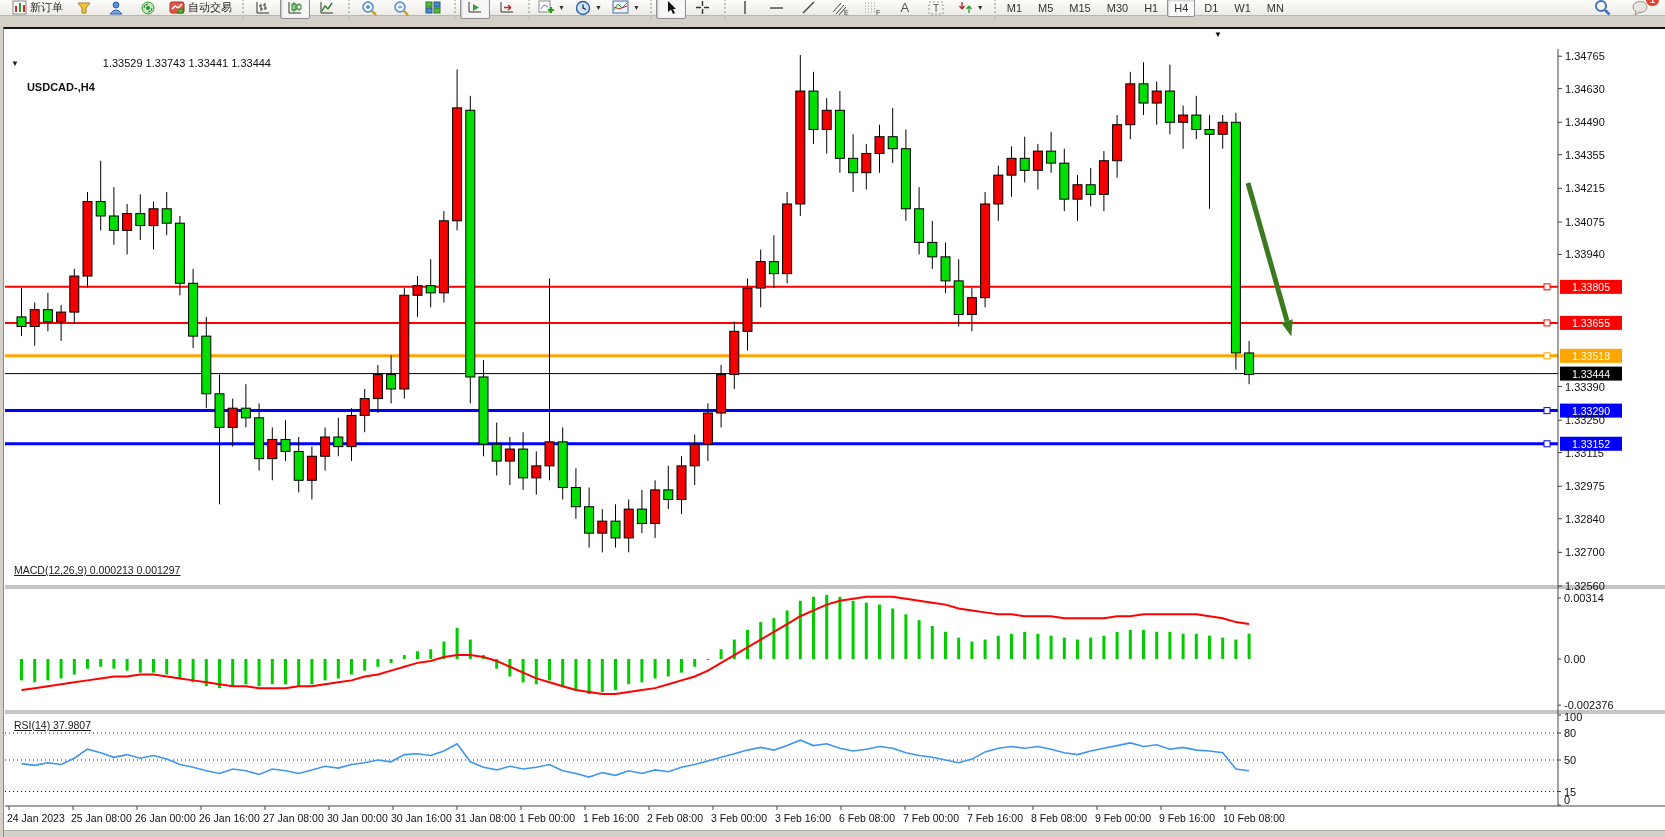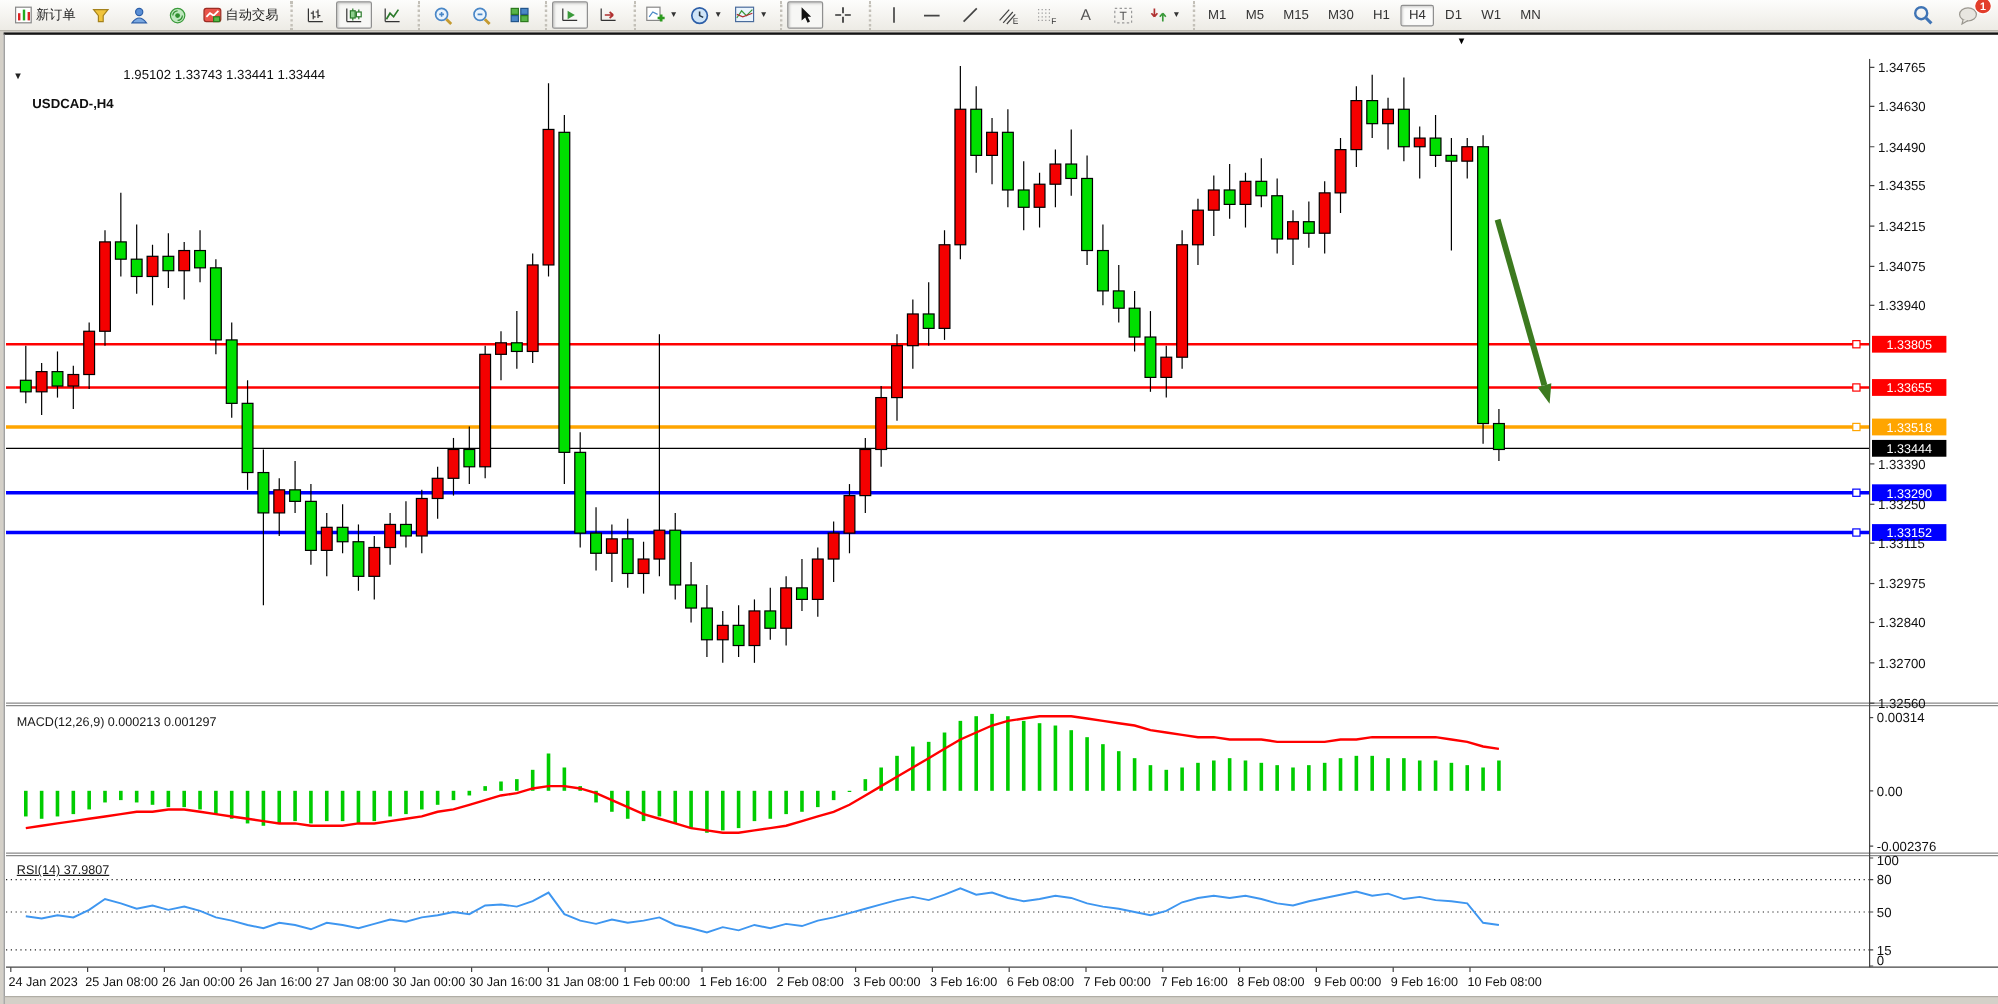--- a/index.html
+++ b/index.html
@@ -1,19 +1,19 @@
 <!DOCTYPE html>
 <html><head>
 <meta charset="utf-8">
 <style>
   html,body{margin:0;padding:0}
   body{width:1665px;height:837px;position:relative;overflow:hidden;
        background:#d4d0c8;font-family:"Liberation Sans",sans-serif;}
   
-  .toolbar{position:absolute;top:0;left:0;width:1665px;height:26px;
+  .toolbar{position:absolute;top:0;left:0;width:1665px;height:16px;
     background:linear-gradient(#fdfdfc,#edebe5);border-bottom:1px solid #b9b6ad;
     display:flex;align-items:center;padding:0 4px;box-sizing:border-box;z-index:5;}
   .tb-group{display:flex;align-items:center;height:24px;padding:0 4px;gap:2px;
     border-left:2px dotted #c3c0b8;margin-left:2px;}
   .tb-group:first-child{border-left:none;margin-left:0;}
   .tb-btn{display:flex;align-items:center;justify-content:center;min-width:22px;height:21px;
     border:1px solid transparent;border-radius:2px;font-size:11px;color:#1c1c1c;padding:0 3px;gap:3px;cursor:default;}
   .tb-btn.pressed{background:#f7f7f5;border:1px solid #8f8f8f;box-shadow:inset 1px 1px 2px rgba(0,0,0,.22);}
   .caret{font-size:7px;color:#333;margin-left:1px;}
   .tf-btn{font-size:11px;color:#333;padding:2px 6px;border:1px solid transparent;border-radius:2px;}
@@ -22,21 +22,21 @@
   .glyph{font-size:12px;line-height:1;}
   .badge{position:absolute;top:-4px;right:-6px;background:#e23e2b;color:#fff;border-radius:8px;
     font-size:9px;font-weight:bold;padding:1px 4px;border:1px solid #fff;}
   
   .chart-window{position:absolute;top:27px;left:3px;width:1662px;height:810px;background:#fff;
     border-top:2px solid #141414;border-left:1px solid #8a8a8a;box-sizing:border-box;}
   .title-row{position:absolute;top:4px;left:7px;font-size:11px;color:#101010;
     display:flex;gap:8px;align-items:center;z-index:3;background:#fff;}
   .title-caret{font-size:8px;color:#222;}
   .ind-label{position:absolute;left:10px;font-size:10.5px;color:#1a1a1a;z-index:3;}
-  .macd-label{top:567px;}
+  .macd-label{top:535px;text-decoration:underline;}
   .rsi-label{top:690px;text-decoration:underline;}
   .splitter-caret{position:absolute;left:1210px;top:1px;font-size:8px;color:#000;}
   #chart-svg{position:absolute;left:1px;top:20px;}
   .bottom-strip{position:absolute;bottom:0;left:0;right:0;height:6px;background:#d4d0c8;border-top:1px solid #b0ada5;}
 </style>
 </head>
 <body>
 
 <div class="toolbar">
   <div class="tb-group">
@@ -252,21 +252,21 @@
         </svg>
       <span class="badge">1</span>
     </div>
   </div>
 </div>
 
 <div class="chart-window">
   <div class="title-row">
     <span class="title-caret">▼</span>
     <span style="font-weight:bold;margin-top:48px;">USDCAD-,H4</span>
-    <span>1.95102 1.33743 1.33441 1.33444</span>
+    <span>1.33529 1.33743 1.33441 1.33444</span>
   </div>
   <span class="splitter-caret">▼</span>
 
   <svg id="chart-svg" width="1661" height="784">
       <g>
         <line x1="0" y1="684" x2="1553" y2="684" stroke="#222" stroke-width="1" stroke-dasharray="1,3"></line>
         <line x1="0" y1="711" x2="1553" y2="711" stroke="#222" stroke-width="1" stroke-dasharray="1,3"></line>
         <line x1="0" y1="742.5" x2="1553" y2="742.5" stroke="#222" stroke-width="1" stroke-dasharray="1,3"></line>
       </g>
       <g>

